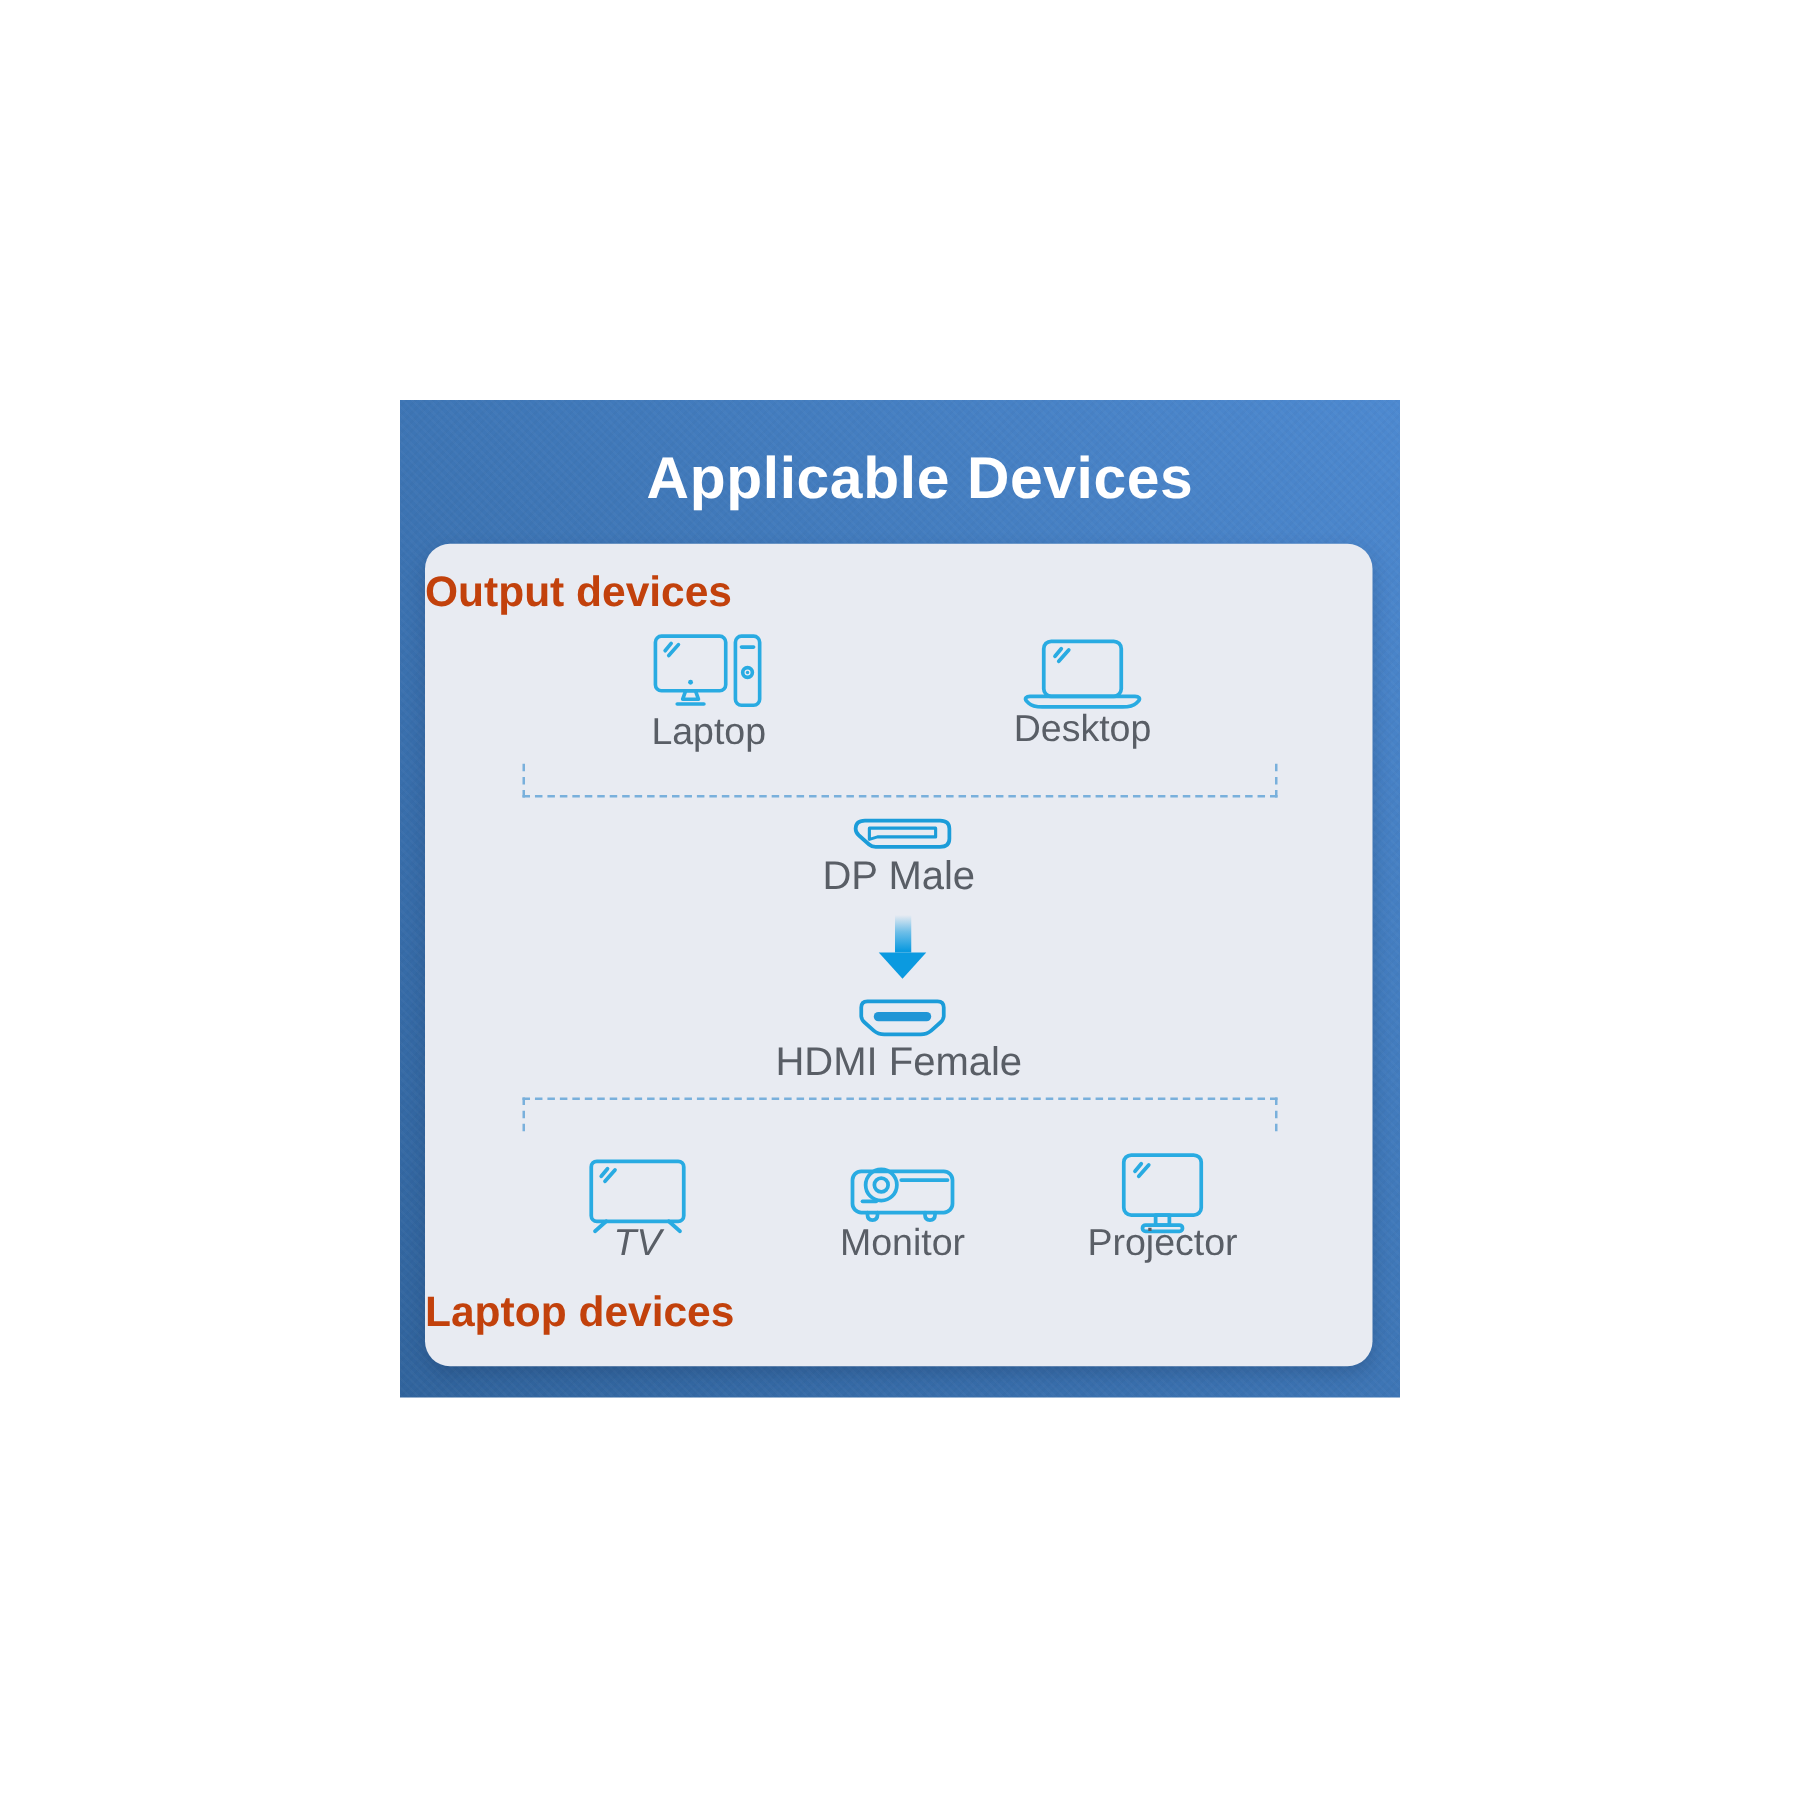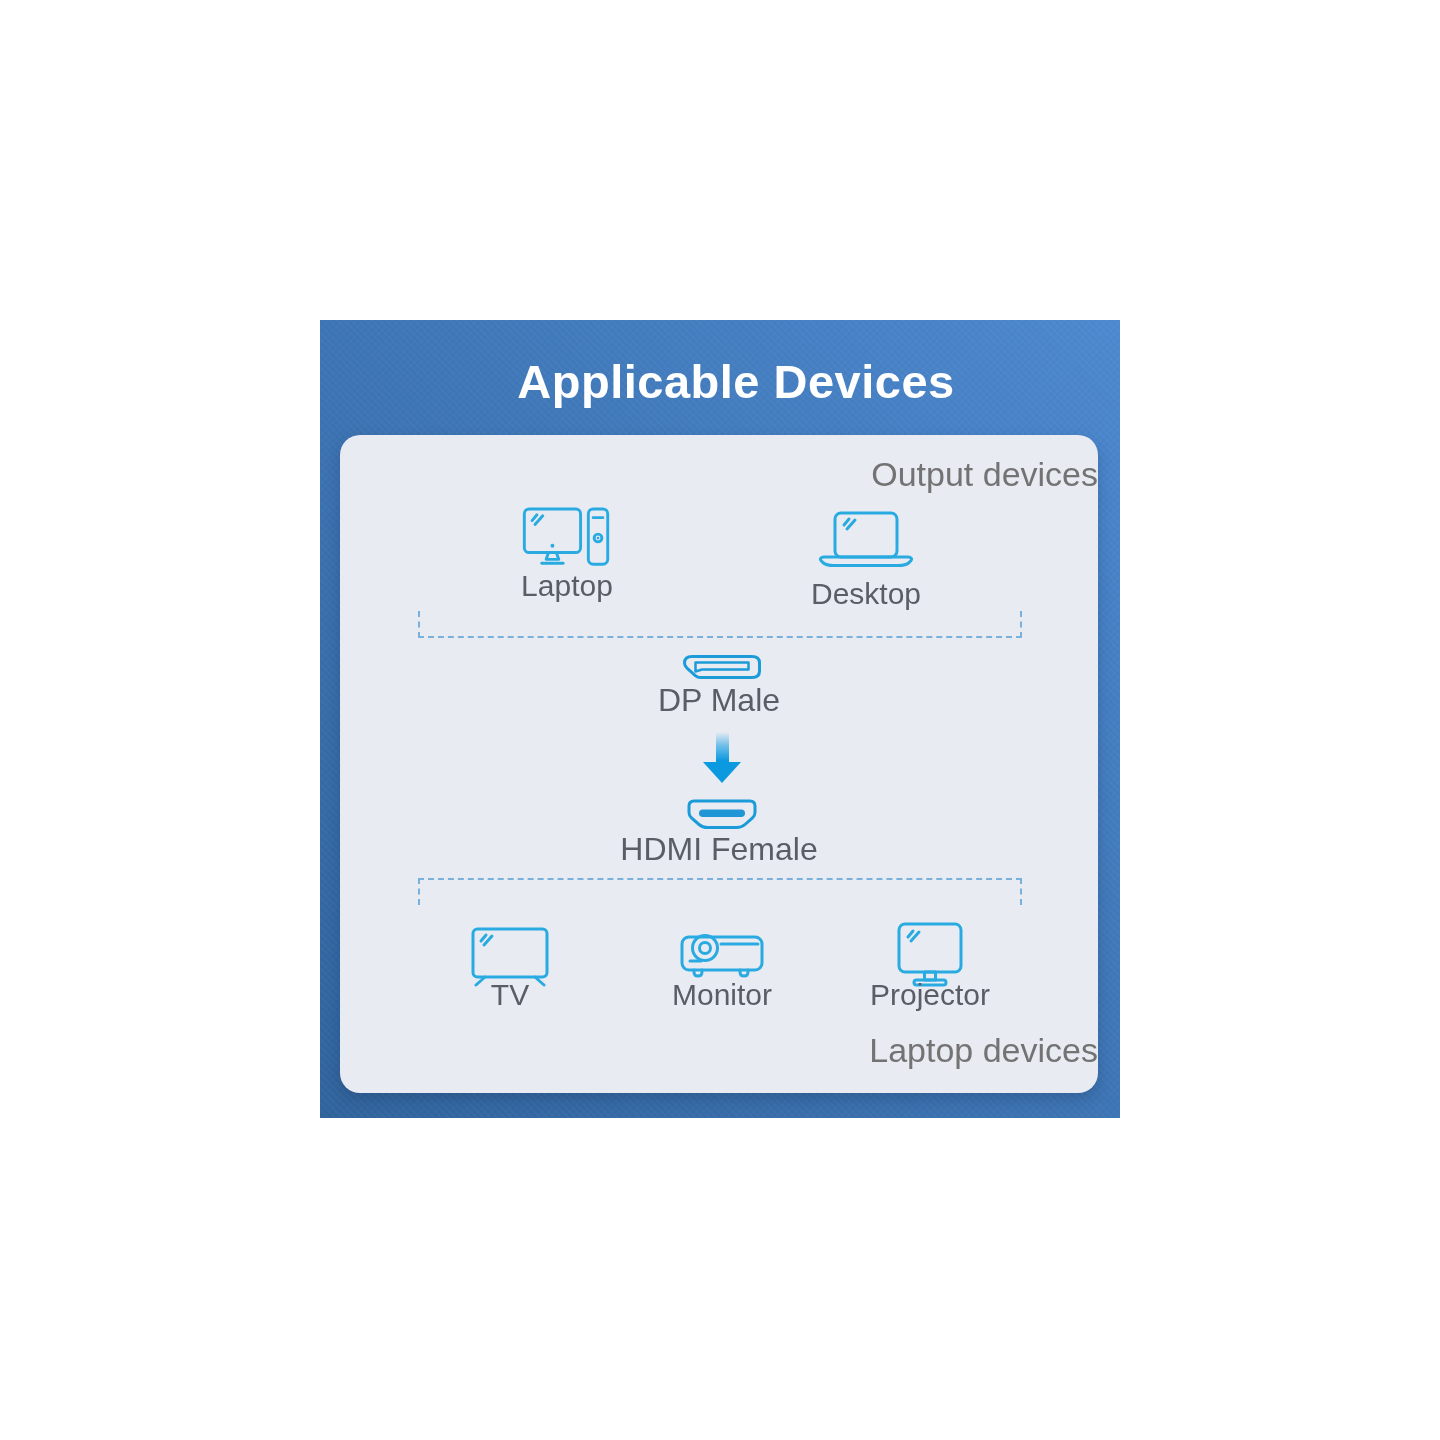--- a/index.html
+++ b/index.html
@@ -33,24 +33,24 @@
     position: absolute;
     left: 20px; top: 115px;
     width: 758px; height: 658px;
     background: #e8ebf2;
     border-radius: 20px;
     box-shadow: 0 6px 14px rgba(20,45,80,0.25);
   }
   .section-heading {
     position: absolute;
     left: 0; width: 100%;
-    text-align: right;
-    color: #737373;
+    text-align: left;
+    color: #c2410c;
     font-size: 34px;
-    font-weight: normal;
+    font-weight: bold;
   }
   .heading-output { top: 20px; }
   .heading-display { top: 596px; }
   .icon-box { position: absolute; }
   .icon-box svg { display: block; }
   .dev-label {
     position: absolute;
     width: 220px;
     text-align: center;
     color: #595e66;
@@ -142,21 +142,21 @@
     <div class="dev-label" style="left:117px; top:134px;">Laptop</div>
 
     <div class="icon-box" style="left:478px; top:76px;">
       <svg width="96" height="58" viewBox="0 0 96 58" class="stroke-icon">
         <rect x="17" y="2" width="62" height="44" rx="6"></rect>
         <path d="M26 14 L31 8"></path>
         <path d="M29 18 L37 9"></path>
         <path d="M6 46 H90 C93 46 94.5 47.8 92.8 49.8 L91 51.6 C89 53.6 85 54.5 80 54.5 H16 C11 54.5 7 53.6 5 51.6 L3.2 49.8 C1.5 47.8 3 46 6 46 Z"></path>
       </svg>
     </div>
-    <div class="dev-label" style="left:416px; top:142px;">Desktop</div>
+    <div class="dev-label" style="left:416px; top:132px;">Desktop</div>
 
     <div class="bracket bracket-top"></div>
 
     <div class="icon-box" style="left:342px; top:219px;">
       <svg width="80" height="26" viewBox="0 0 80 26" class="conn-icon">
         <path d="M10 2.5 H70 Q77.5 2.5 77.5 9 V17 Q77.5 23.5 70 23.5 H18.5 Q15.5 23.5 13.3 21.6 L5 14.2 Q2.5 12 2.5 9 Q2.5 2.5 10 2.5 Z"></path>
         <path class="inner" d="M13.5 17.5 V8.5 H66.5 V15.5 H20 Z"></path>
       </svg>
     </div>
     <div class="connector-label" style="top:247px;">DP Male</div>
@@ -178,21 +178,21 @@
 
     <div class="icon-box" style="left:131px; top:492px;">
       <svg width="78" height="60" viewBox="0 0 78 60" class="stroke-icon">
         <rect x="2" y="2" width="74" height="48" rx="4.5"></rect>
         <path d="M10 14 L15 8"></path>
         <path d="M13 18 L21 9"></path>
         <path d="M14 50 L5 58"></path>
         <path d="M64 50 L73 58"></path>
       </svg>
     </div>
-    <div class="dev-label" style="left:60px; top:543px;">TV</div>
+    <div class="dev-label" style="left:60px; top:543px;font-style:italic;">TV</div>
 
     <div class="icon-box" style="left:340px; top:490px;">
       <svg width="84" height="58" viewBox="0 0 84 58" class="stroke-icon">
         <rect x="2" y="12" width="80" height="33" rx="7"></rect>
         <circle cx="25" cy="23" r="12.5"></circle>
         <circle cx="25" cy="23" r="5.5"></circle>
         <path d="M41 19 H78"></path>
         <path d="M10 36 H21"></path>
         <path d="M14 45 V47 Q14 51 18 51 Q22 51 22 47 V45"></path>
         <path d="M60 45 V47 Q60 51 64 51 Q68 51 68 47 V45"></path>

